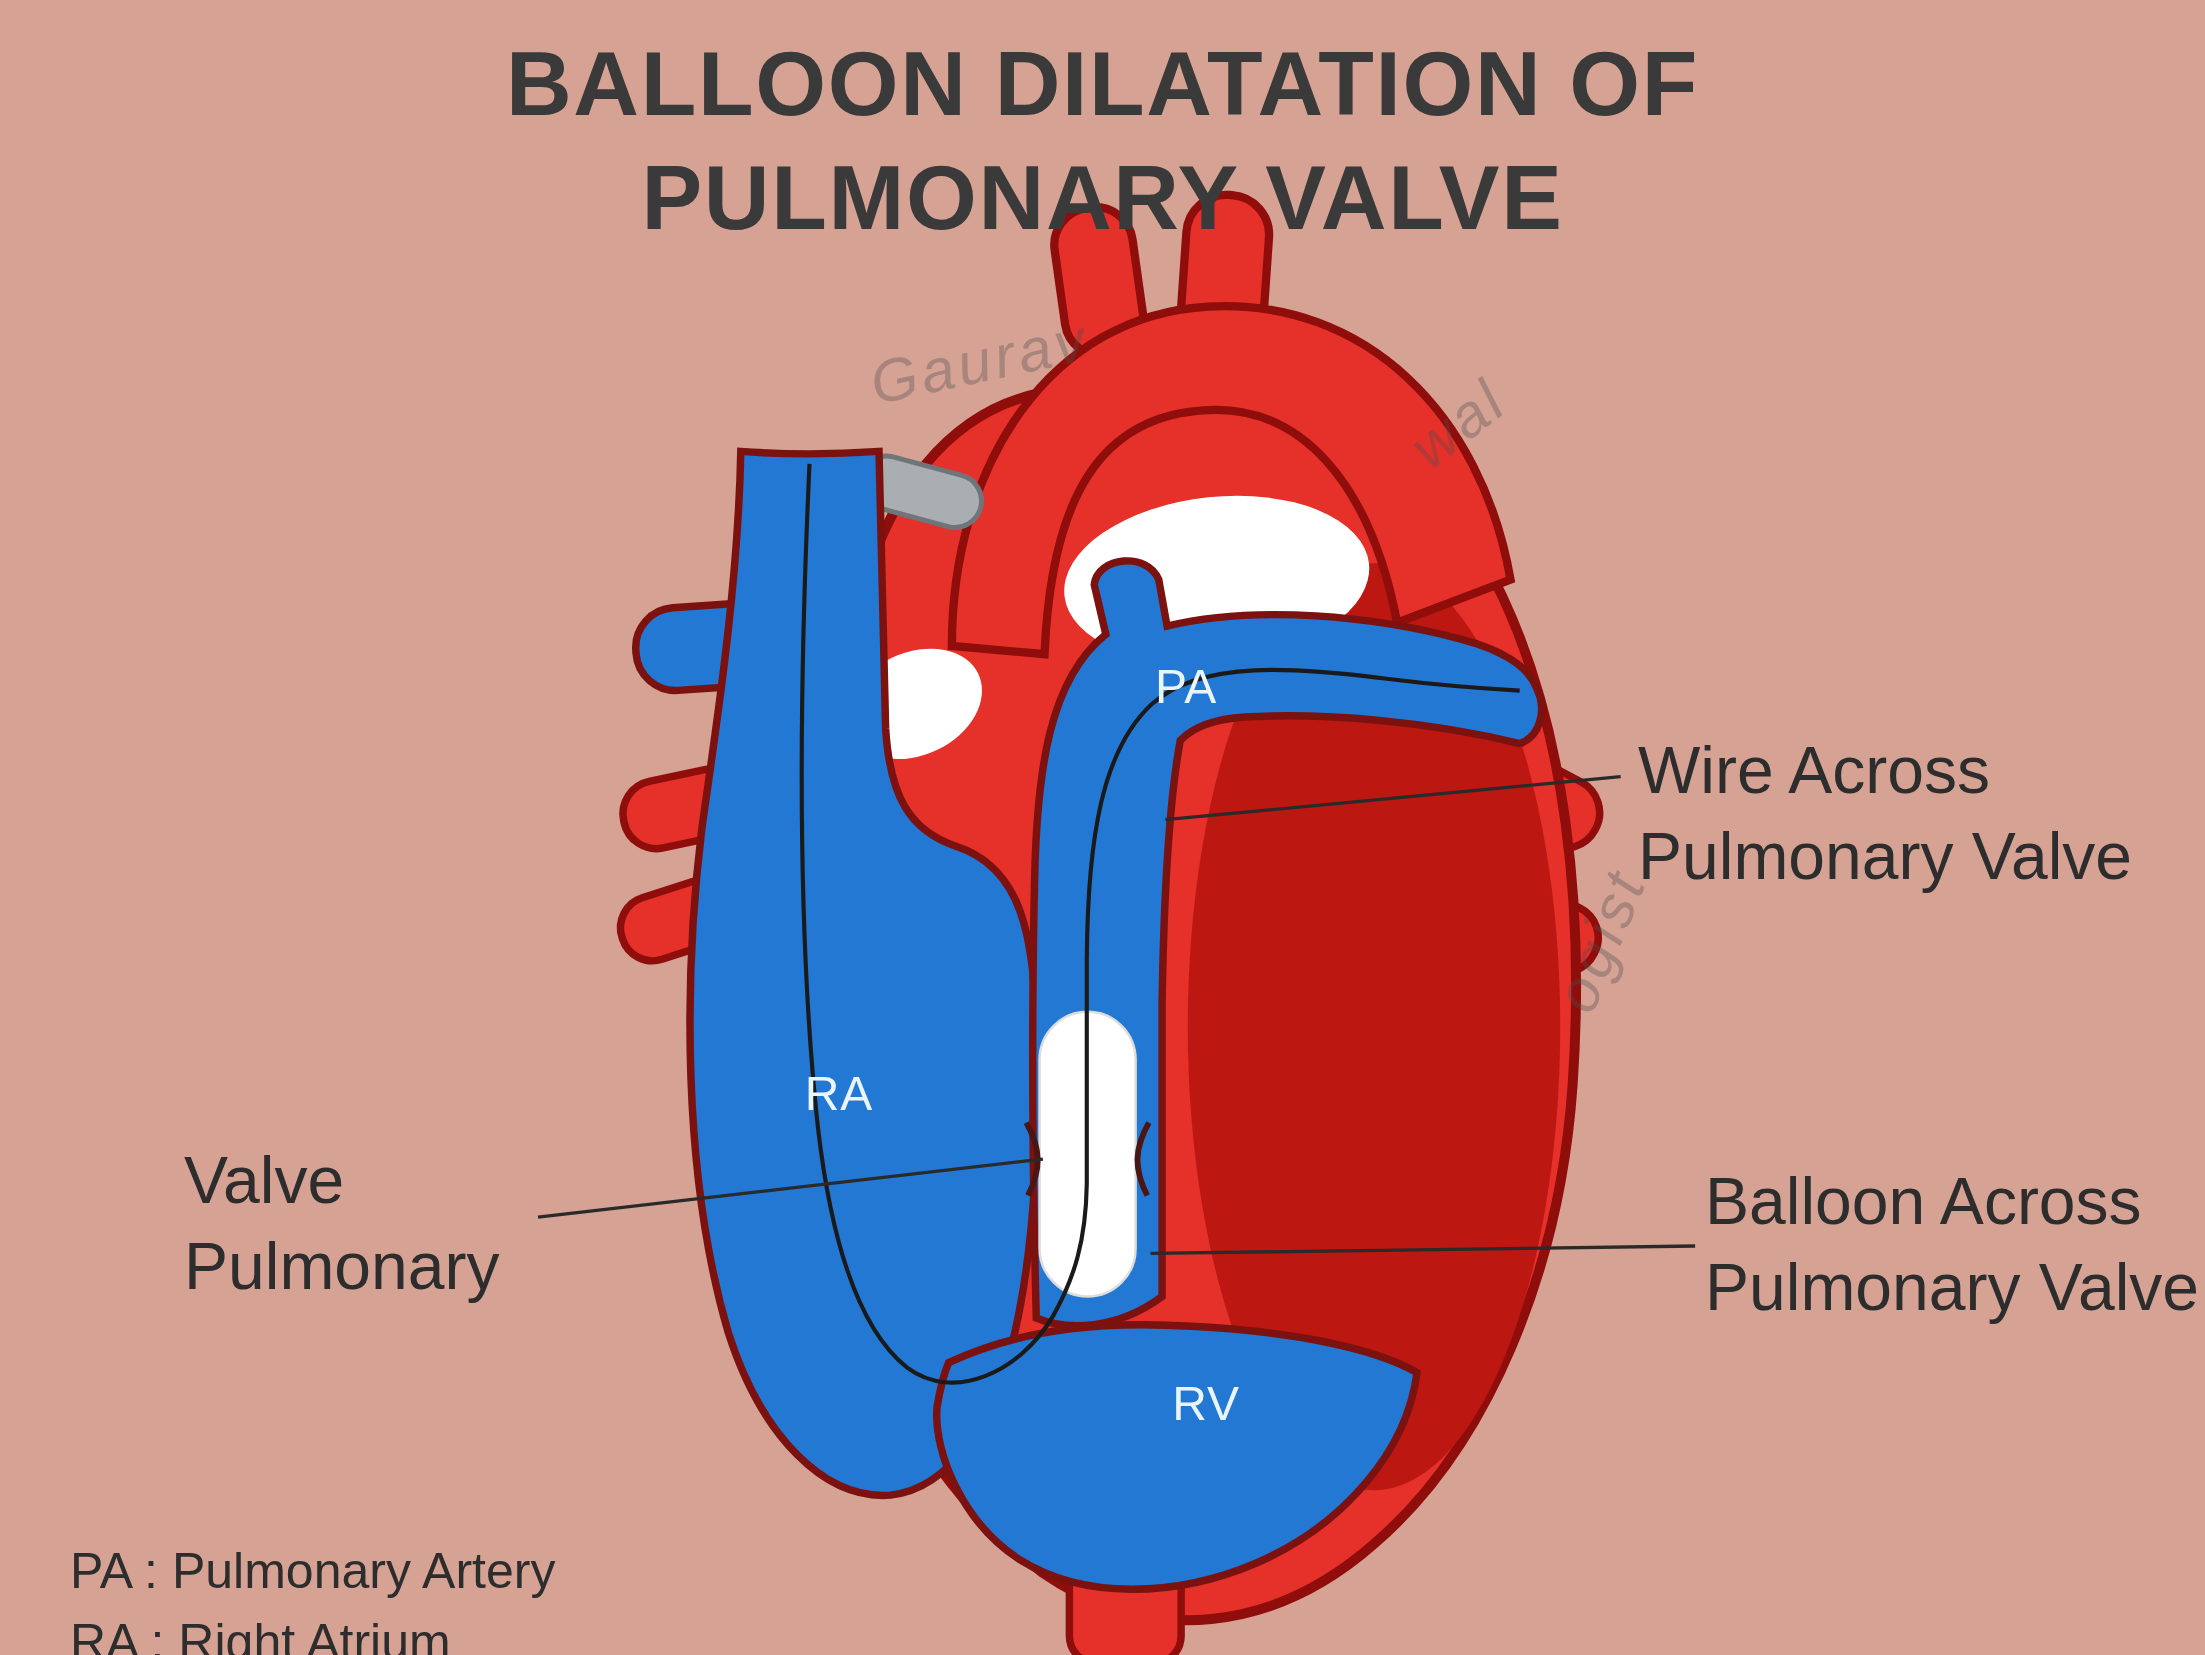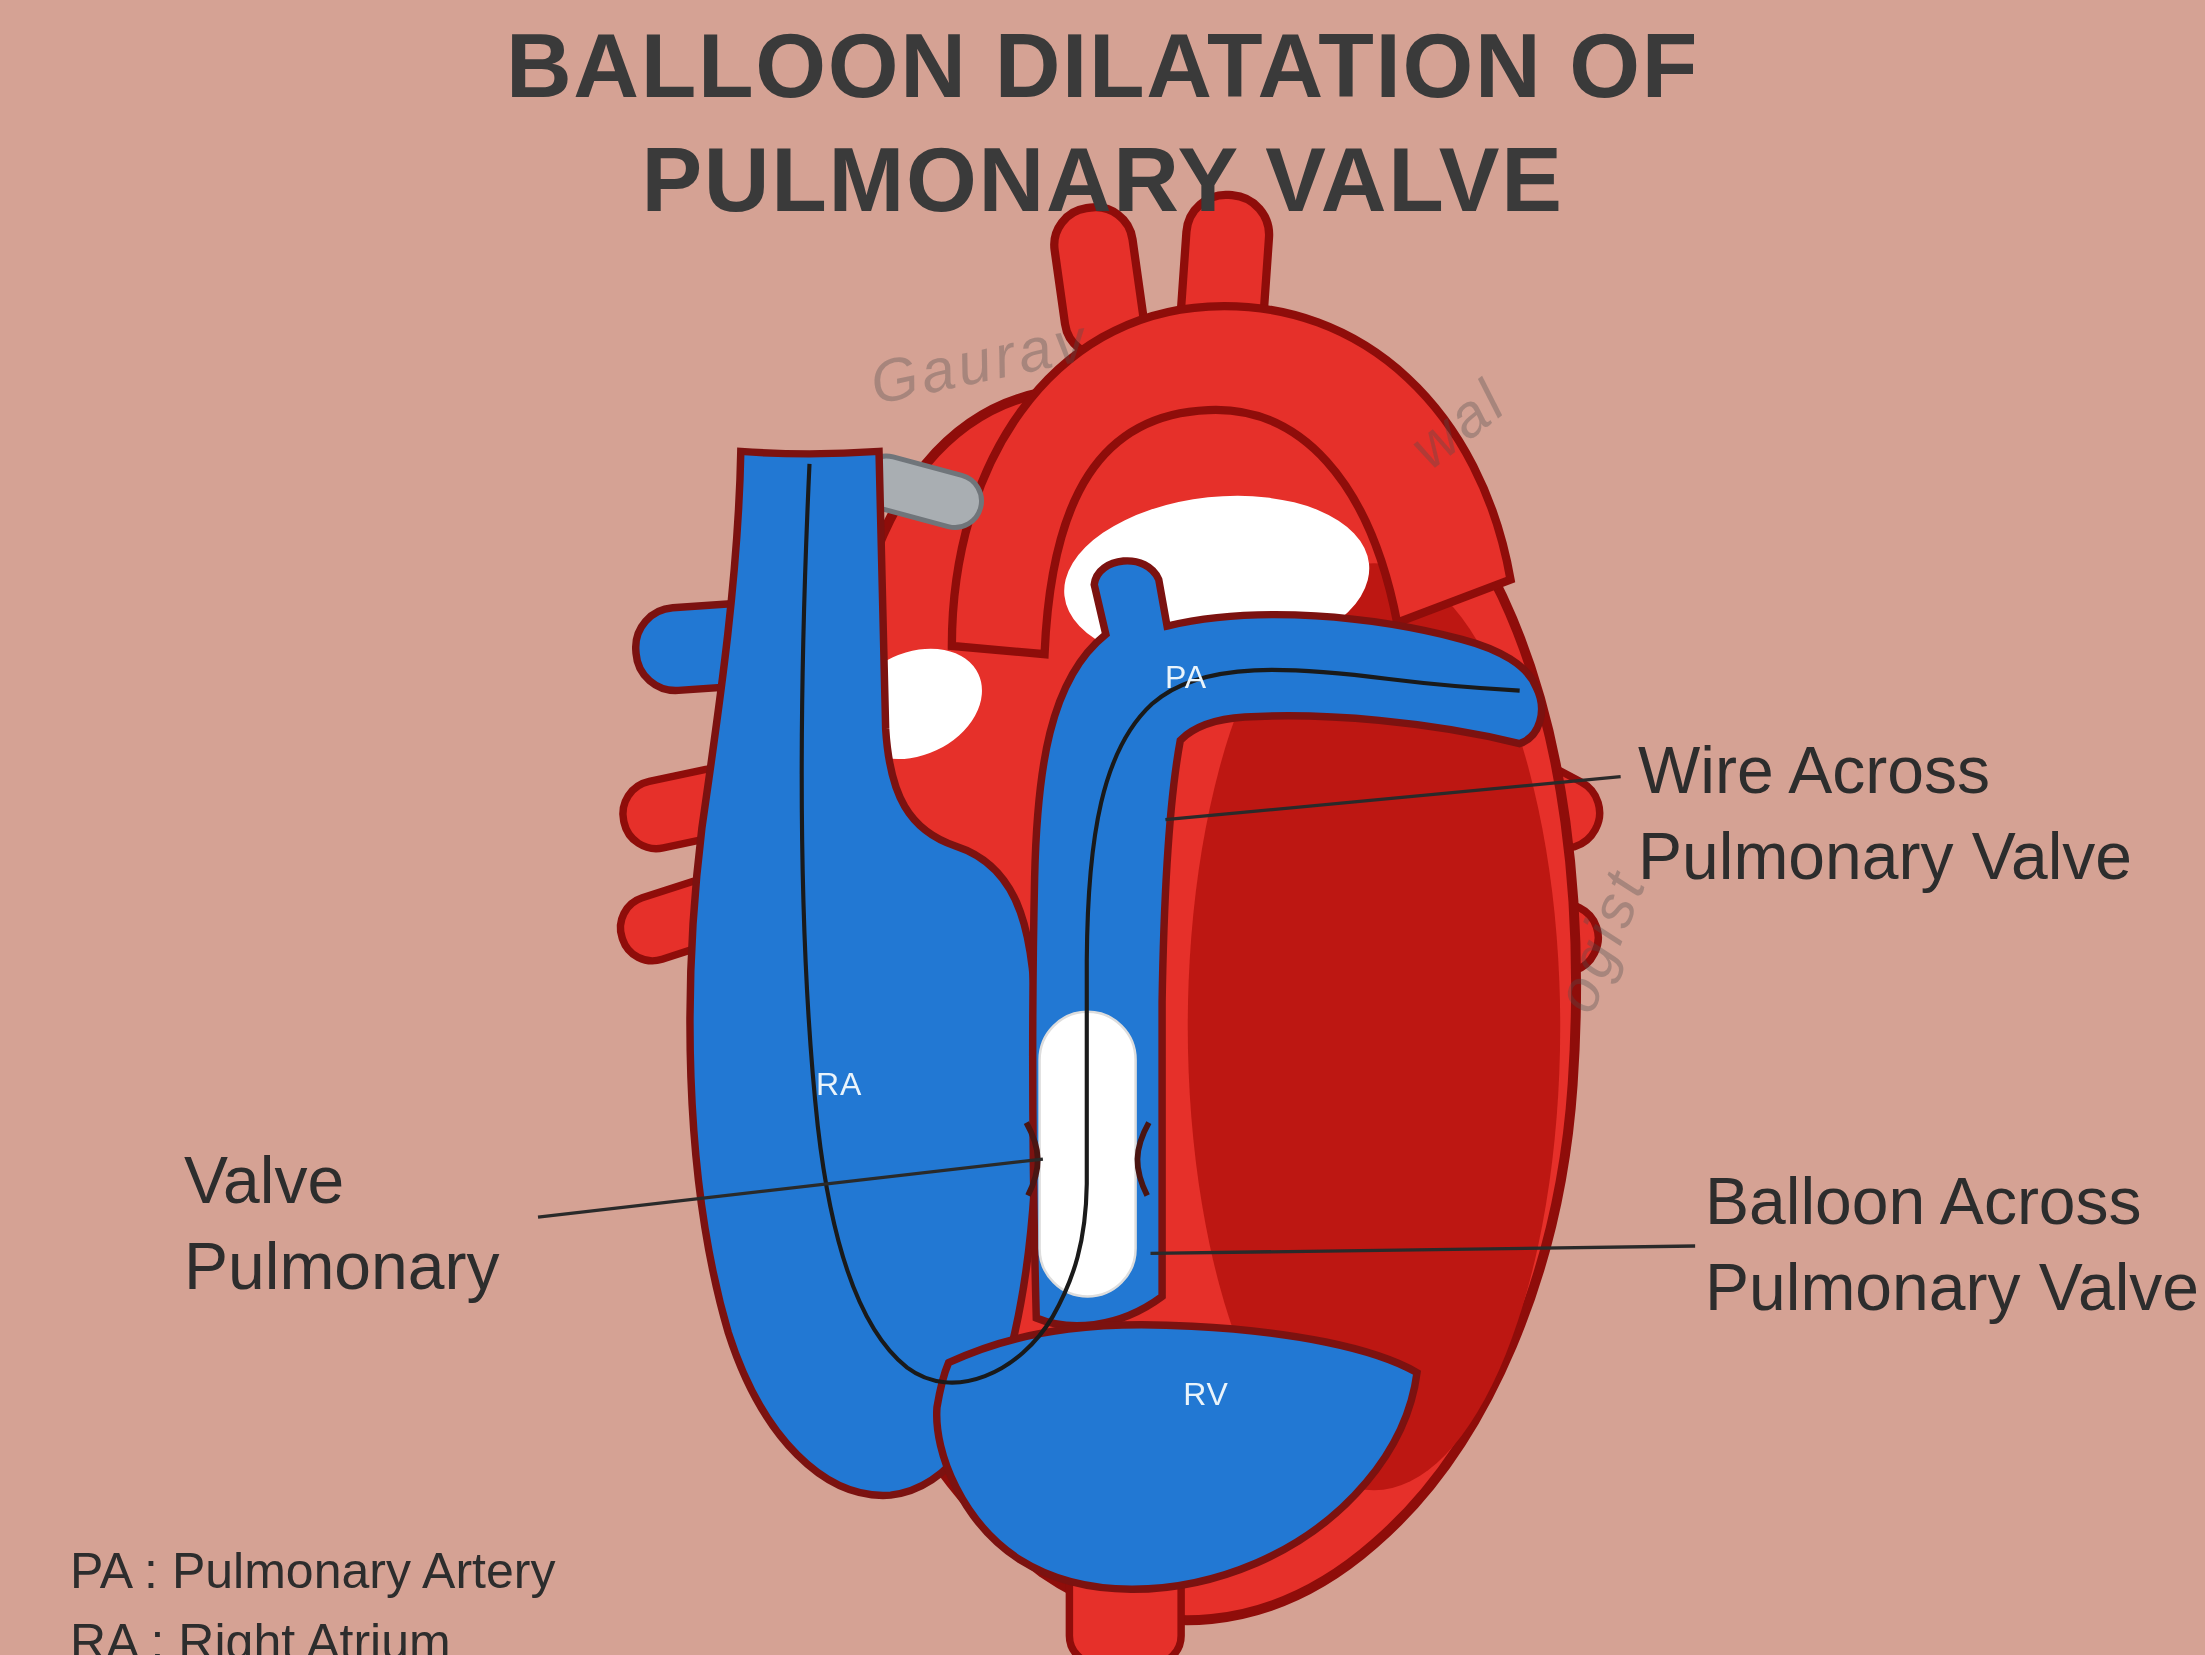--- a/index.html
+++ b/index.html
@@ -6,31 +6,31 @@
   .canvas{
     position:relative;
     width:2205px;height:1656px;
     background:#d5a294;
     overflow:hidden;
     font-family:"Liberation Sans", sans-serif;
   }
   svg{position:absolute;left:0;top:0;}
   .abs{position:absolute;}
   .title{
-    left:0;top:9px;width:2205px;
+    left:0;top:27px;width:2205px;
     text-align:center;
     font-weight:700;
     font-size:91px;
     line-height:1.25;
     letter-spacing:1.7px;
     color:#3a3a3a;
   }
   .chamber-label{
     transform:translateX(-50%);
-    font-size:32px;
+    font-size:48px;
     color:#eaf4fb;
     letter-spacing:0.8px;
   }
   .annotation{
     font-size:66px;
     line-height:1.3;
     color:#2d2d2d;
   }
   .legend{
     font-size:50px;

